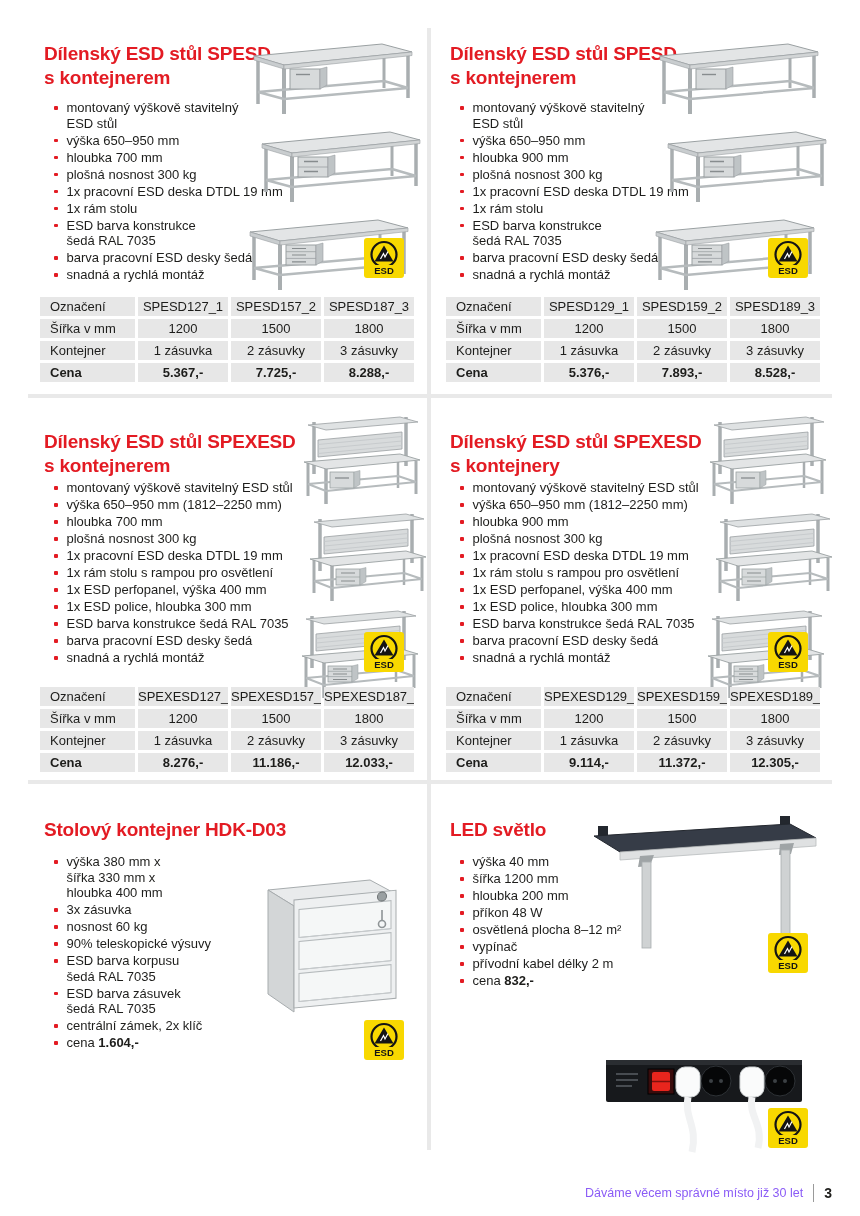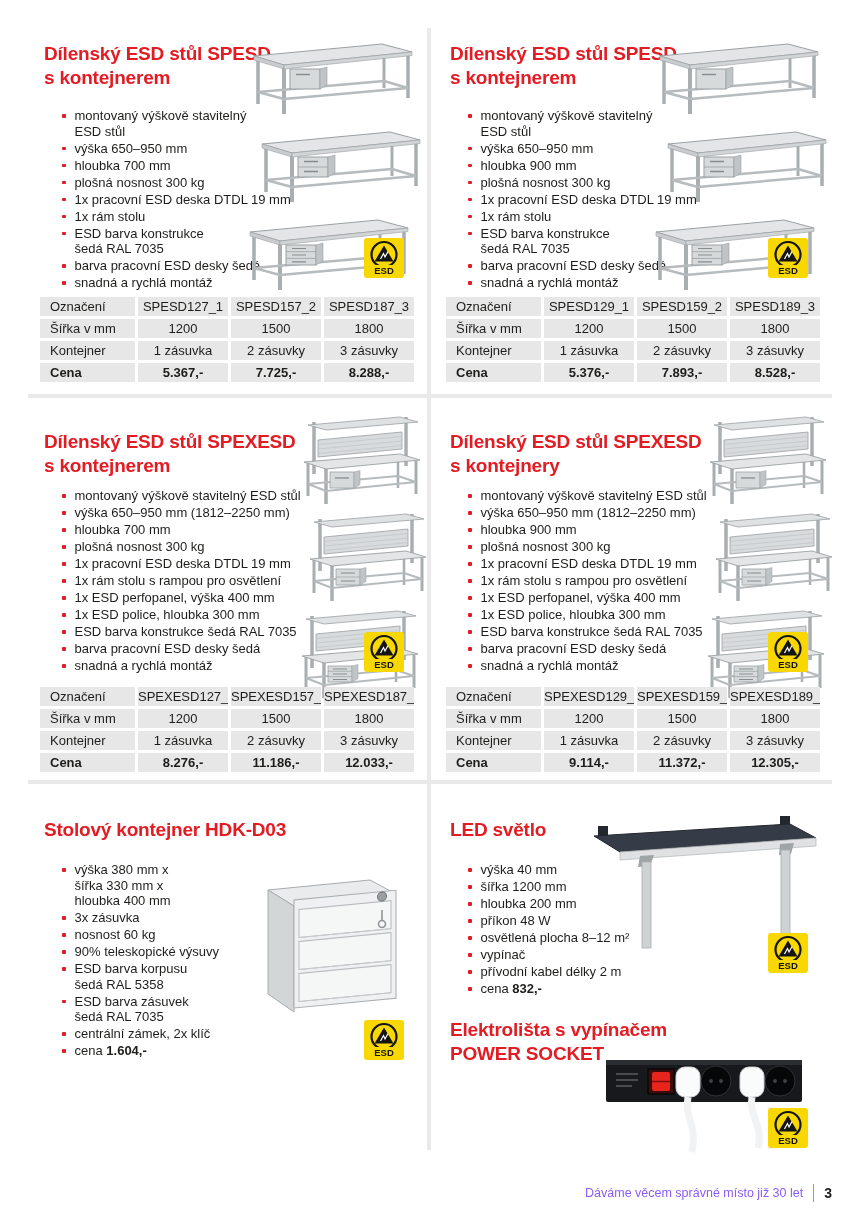--- a/index.html
+++ b/index.html
@@ -13,21 +13,21 @@
   .page{position:relative;width:860px;height:1216px;background:#fff;overflow:hidden;
         font-family:"Liberation Sans",sans-serif;color:var(--text-dark);}
   .panel{position:absolute;background:#fff;}
   .divider{position:absolute;background:var(--divider-gray);}
   #vdiv{left:427px;top:28px;width:4px;height:1122px;}
   #hdiv1{left:28px;top:394px;width:804px;height:4px;}
   #hdiv2{left:28px;top:780px;width:804px;height:4px;}
 
   .title{position:absolute;left:16px;margin:0;font-size:19px;line-height:24px;font-weight:700;
          color:var(--accent-red);white-space:pre-line;letter-spacing:-0.2px;}
-  .bullets{position:absolute;left:16px;margin:16px;padding:0;list-style:none;}
+  .bullets{position:absolute;left:16px;margin:8px;padding:0;list-style:none;}
   .bullets li{display:flex;margin:0 0 1.5px 0;}
   .dot{flex:none;width:3.5px;height:3.5px;margin:6px 9px 0 2px;background:var(--accent-red);border-radius:1px;}
   .btext{font-size:13px;line-height:15.5px;white-space:pre-line;color:var(--text-dark);}
   .btext b{font-weight:700;}
 
   .spec-table{position:absolute;left:12px;right:12px;display:grid;
               grid-template-columns:95px 1fr 1fr 1fr;gap:3px;font-size:13px;}
   .cell{background:var(--table-cell-gray);height:19px;line-height:19px;white-space:nowrap;overflow:hidden;}
   .cell.lab{text-align:left;padding-left:10px;}
   .cell.val{text-align:center;}
@@ -496,21 +496,21 @@
           <span class="dot"></span>
           <span class="btext">nosnost 60 kg</span>
         </li>
         <li>
           <span class="dot"></span>
           <span class="btext">90% teleskopické výsuvy</span>
         </li>
         <li>
           <span class="dot"></span>
           <span class="btext">ESD barva korpusu
-šedá RAL 5358</span>
+šedá RAL 7035</span>
         </li>
         <li>
           <span class="dot"></span>
           <span class="btext">ESD barva zásuvek
 šedá RAL 7035</span>
         </li>
         <li>
           <span class="dot"></span>
           <span class="btext">centrální zámek, 2x klíč</span>
         </li>
@@ -591,22 +591,20 @@
     <div class="esd-badge">
       <svg viewBox="0 0 40 40" width="40" height="40">
         <rect x="0" y="0" width="40" height="40" rx="3" fill="var(--badge-yellow)"></rect>
         <use href="#esd-sym"></use>
         <text x="20" y="35.5" font-size="9.5" font-weight="bold" text-anchor="middle" fill="#141414" font-family="Liberation Sans, sans-serif">ESD</text>
       </svg>
     </div>
   </section>
 
   <section class="panel" id="p7">
-    <h2 class="title">Elektrolišta s vypínačem
-POWER SOCKET</h2>
     <svg class="art art-strip" viewBox="0 0 205 112">
       <rect x="2" y="16" width="196" height="42" rx="2" fill="#17191c"></rect>
       <rect x="2" y="16" width="196" height="5" fill="#2a2d31"></rect>
       <path d="M12,30 h22 M12,36 h22 M12,42 h16" stroke="#5a5e63" stroke-width="1.5"></path>
       <rect x="44" y="25" width="26" height="25" fill="#3a0c0c" stroke="#000"></rect>
       <rect x="48" y="28" width="18" height="19" rx="2" fill="#e8251d"></rect>
       <path d="M48,37.5 h18" stroke="#7d100c" stroke-width="1.5"></path>
       <circle cx="112" cy="37" r="15" fill="#060708" stroke="#2e3236"></circle>
       <circle cx="107" cy="37" r="2" fill="#3c4044"></circle>
         <circle cx="117" cy="37" r="2" fill="#3c4044"></circle>

